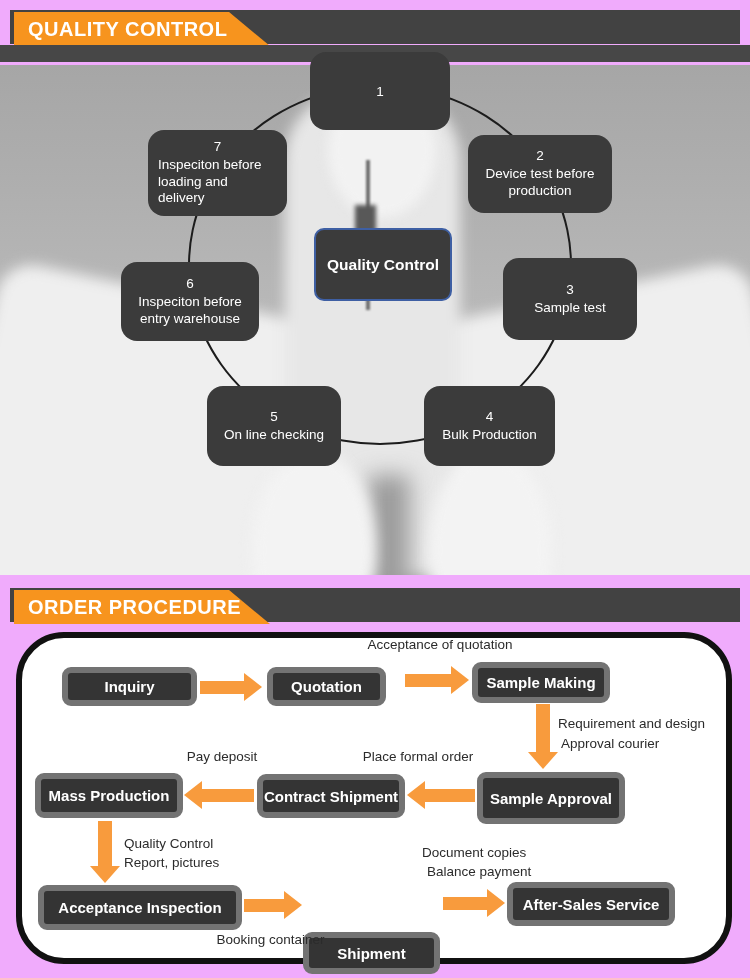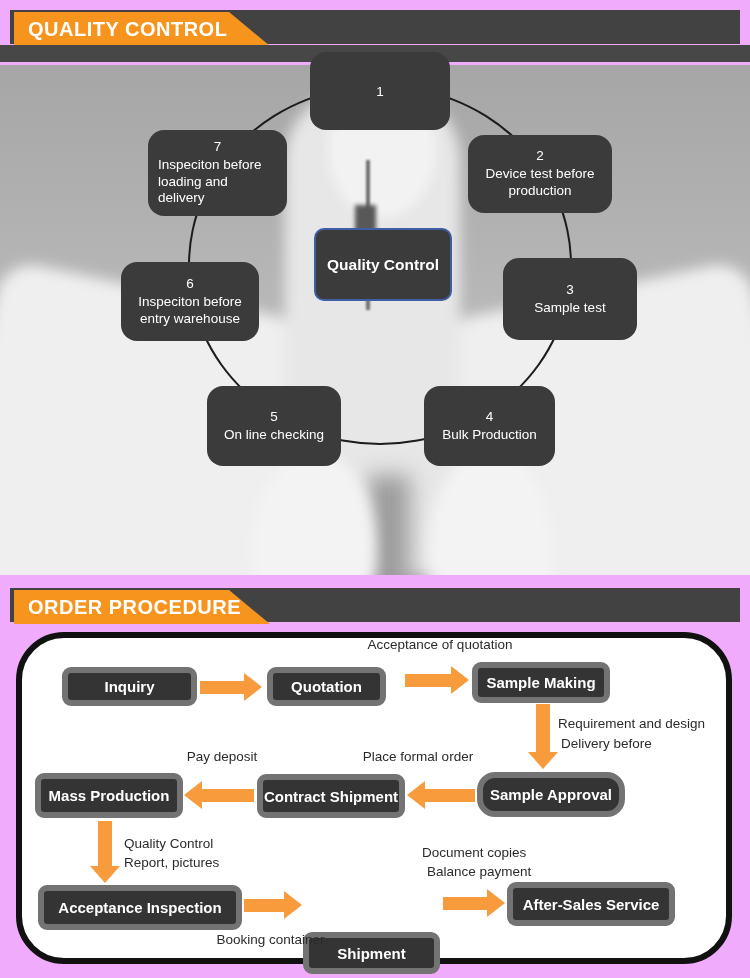--- a/index.html
+++ b/index.html
@@ -137,23 +137,23 @@
   <div class="flow-box" style="left:472px; top:662px; width:138px; height:41px;">
     <span>Sample Making</span>
   </div>
   <div class="flow-label centered" style="left:330px; top:637px; width:220px;">Acceptance of quotation</div>
 
   <div class="arrow down" style="left:528px; top:704px; width:30px; height:65px;">
     <span class="shaft"></span>
       <span class="head"></span>
   </div>
   <div class="flow-label" style="left:558px; top:716px;">Requirement and design</div>
-  <div class="flow-label" style="left:561px; top:736px;">Delivery before</div>
+  <div class="flow-label" style="left:561px; top:736px;">Approval courier</div>
 
-  <div class="flow-box" style="left:477px; top:772px; width:148px; height:45px;border-radius:18px;">
+  <div class="flow-box" style="left:477px; top:772px; width:148px; height:52px;">
     <span>Sample Approval</span>
   </div>
   <div class="arrow left" style="left:407px; top:781px; width:68px; height:28px;">
     <span class="shaft"></span>
       <span class="head"></span>
   </div>
   <div class="flow-box" style="left:257px; top:774px; width:148px; height:44px;">
     <span>Contract Shipment</span>
   </div>
   <div class="arrow left" style="left:184px; top:781px; width:70px; height:28px;">

